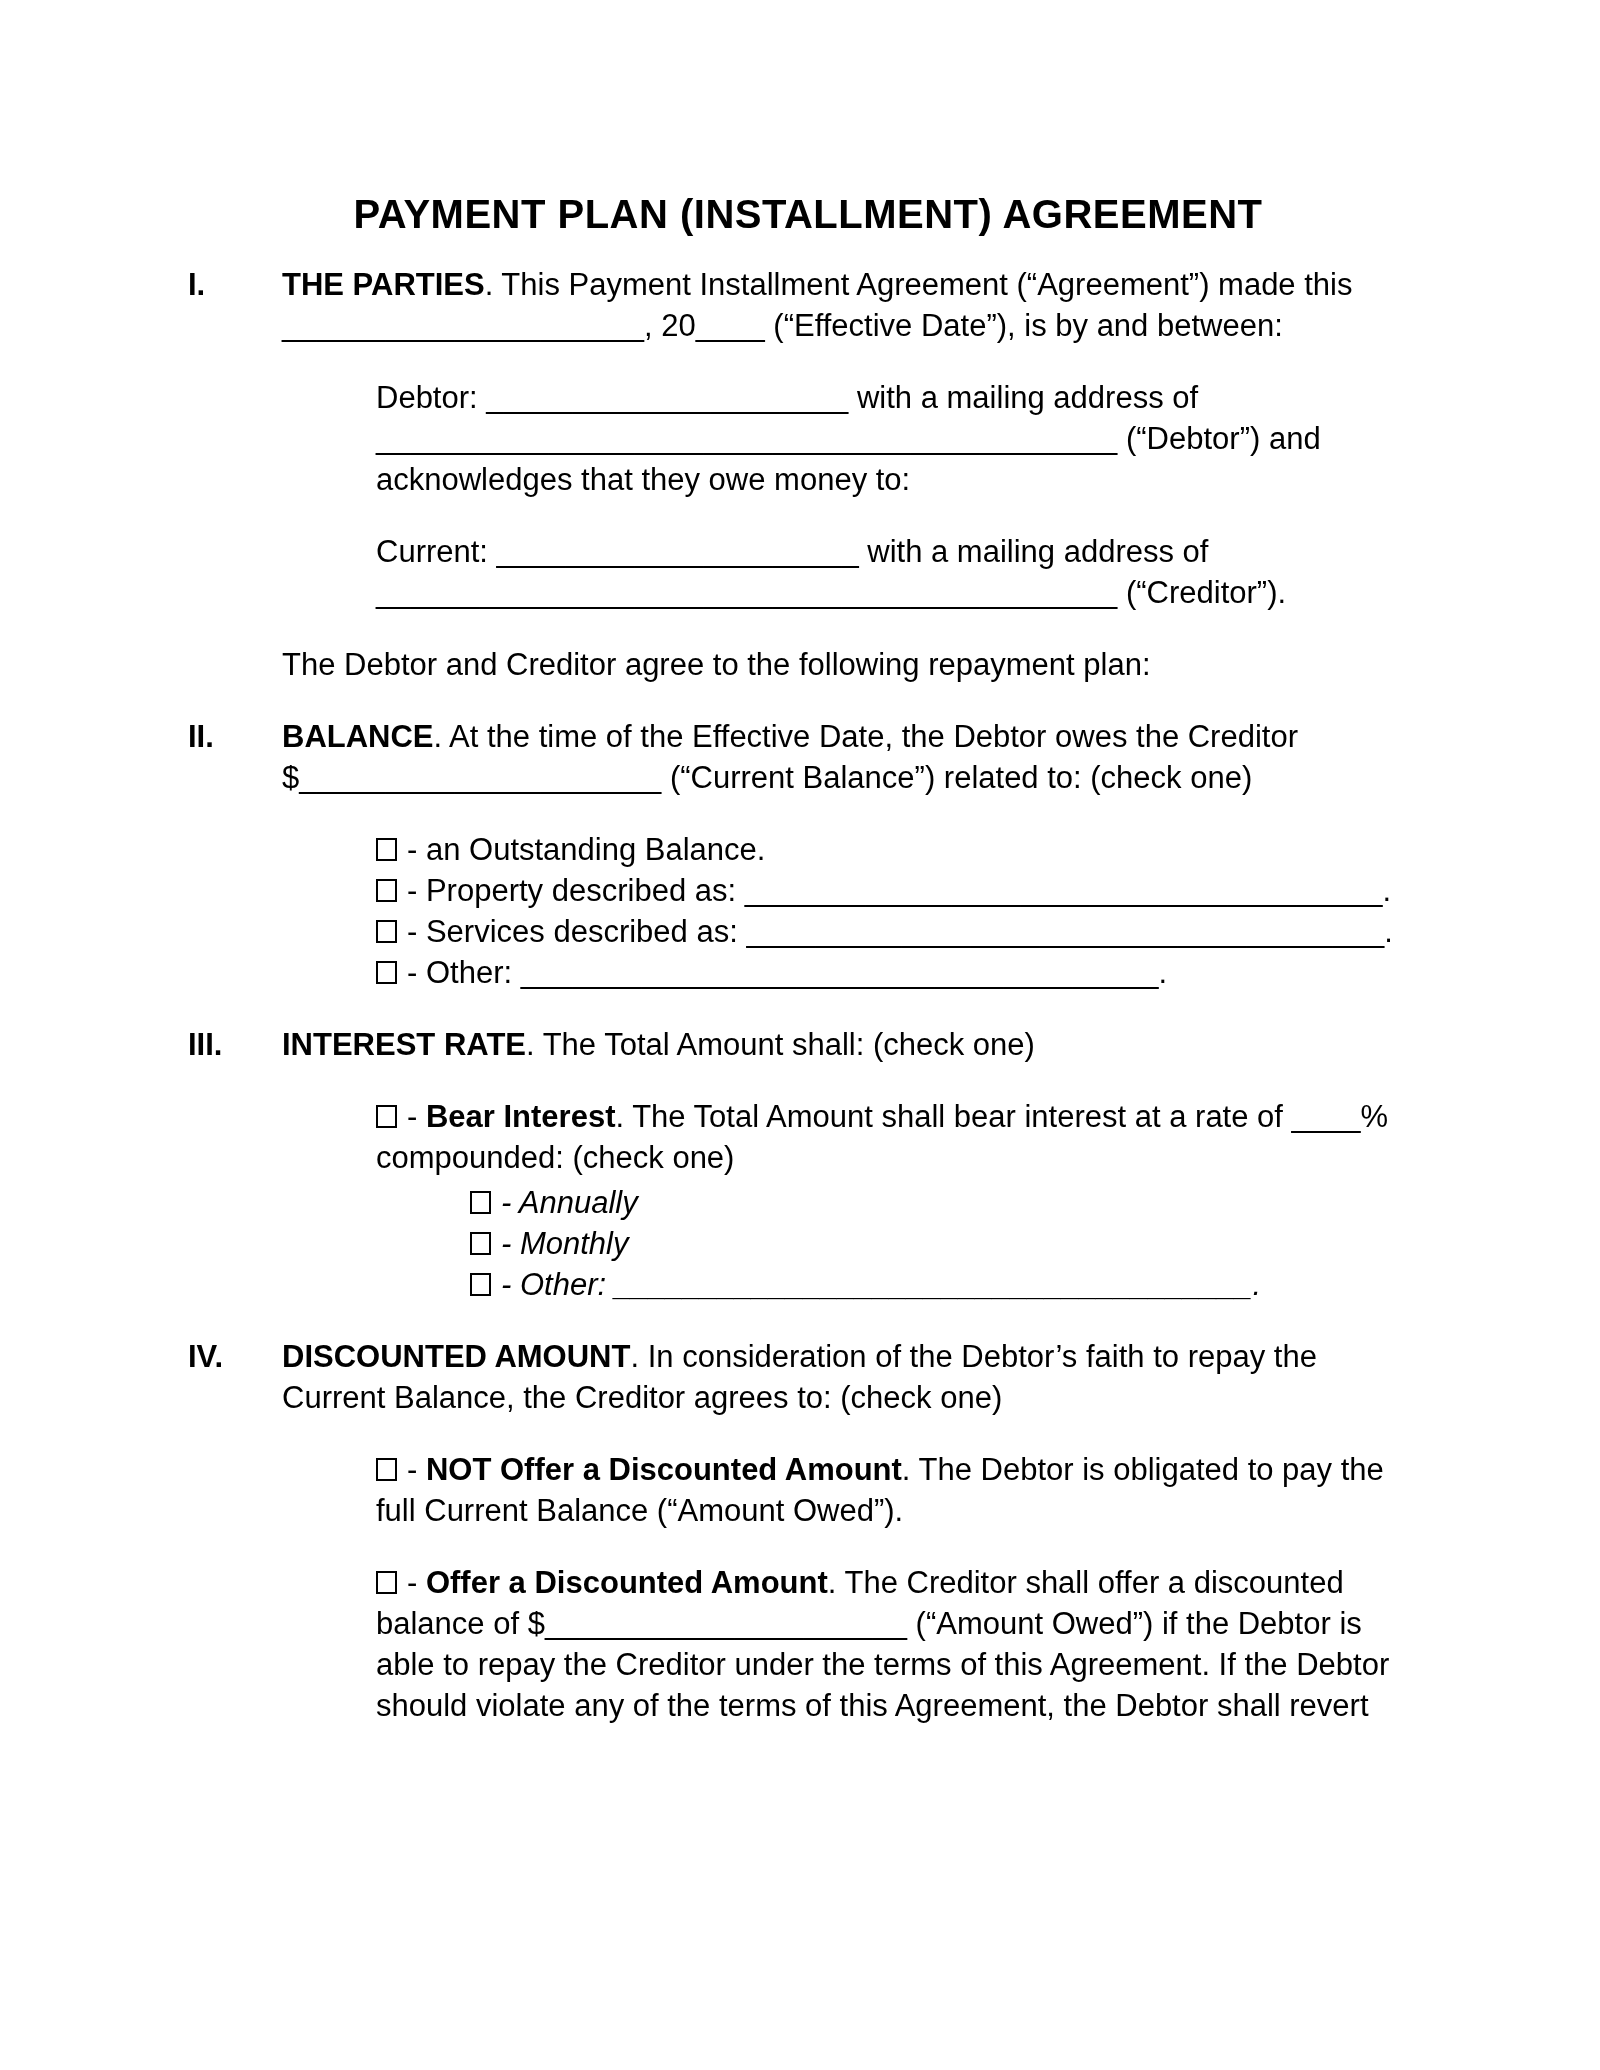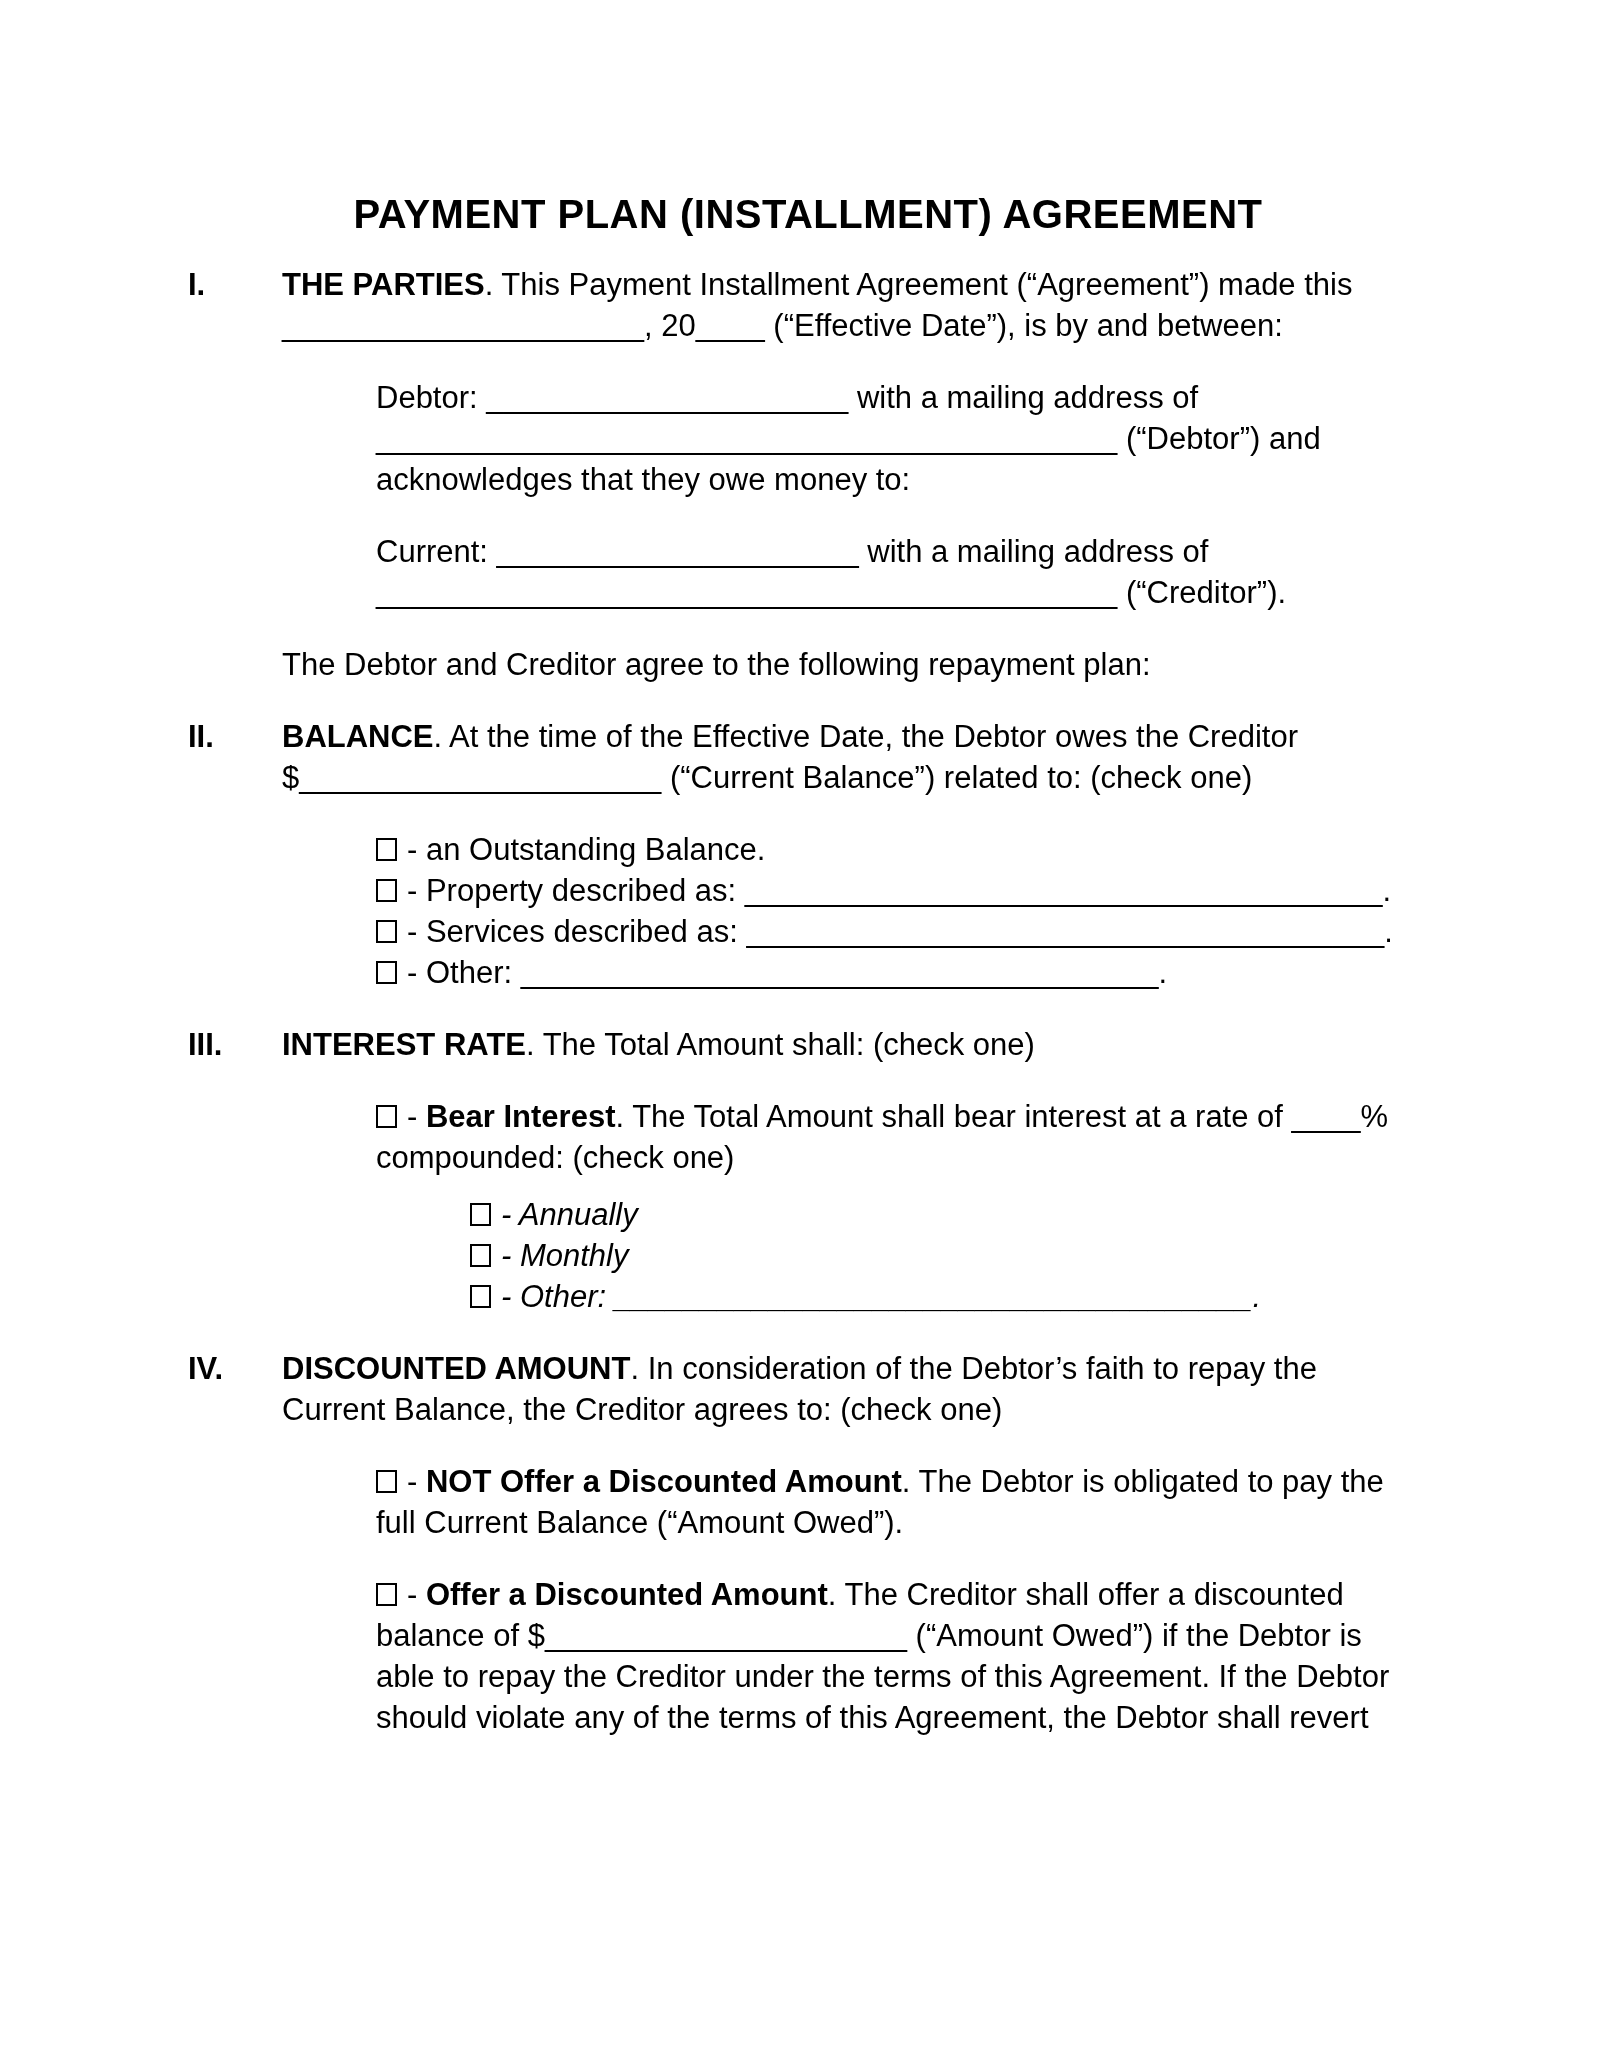--- a/index.html
+++ b/index.html
@@ -9,21 +9,21 @@
   }
   .content {
     position:absolute; left:188px; top:190px; width:1240px;
     font-size:31px; line-height:41px;
   }
   .doc-title {
     font-size:40px; line-height:48px; font-weight:bold;
     text-align:center; margin:0 0 26px 0; letter-spacing:0.5px;
   }
   .para { margin:0 0 31px 0; }
-  .tight { margin-bottom:16px; }
+  .tight { margin-bottom:4px; }
   .sec { position:relative; padding-left:94px; }
   .num { position:absolute; left:0; top:0; font-weight:bold; }
   .ind0 { margin-left:94px; }
   .ind1 { margin-left:188px; }
   .ind2 { margin-left:282px;font-style:italic; }
   .b { font-weight:bold; }
   .u { }
   .flow { white-space:pre; }
   .cbx {
     display:inline-block; width:17px; height:19px;

